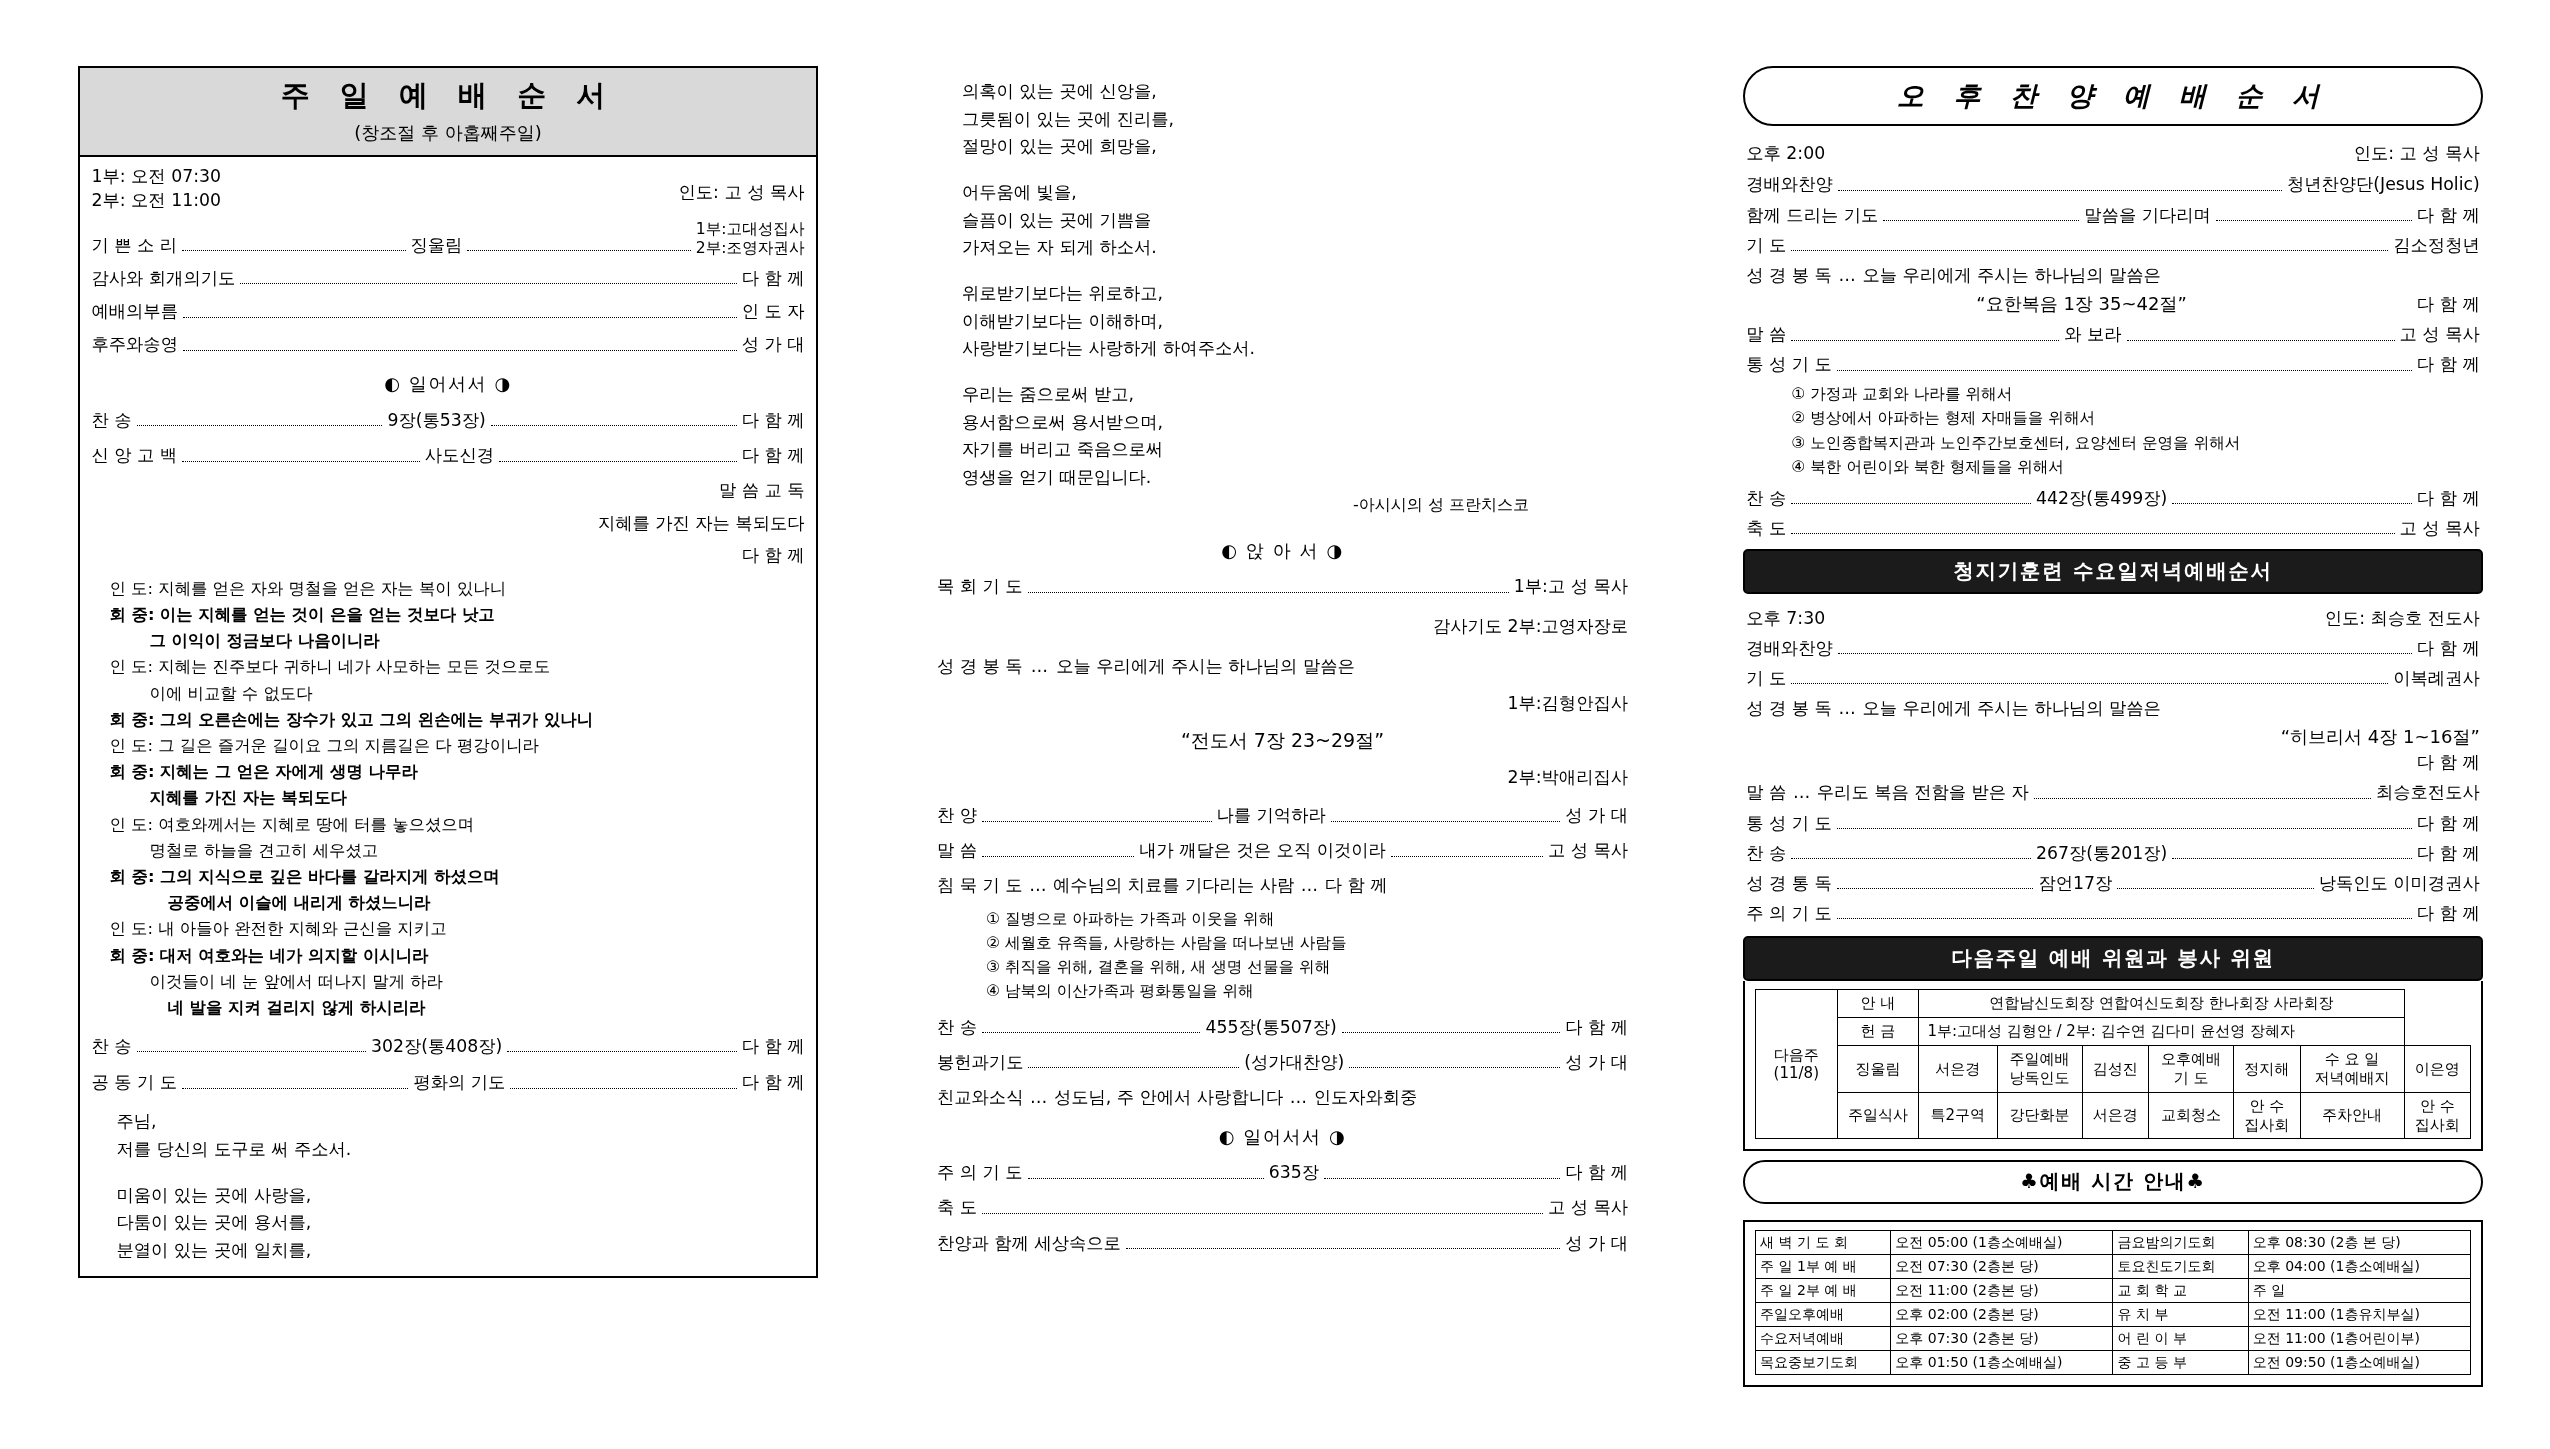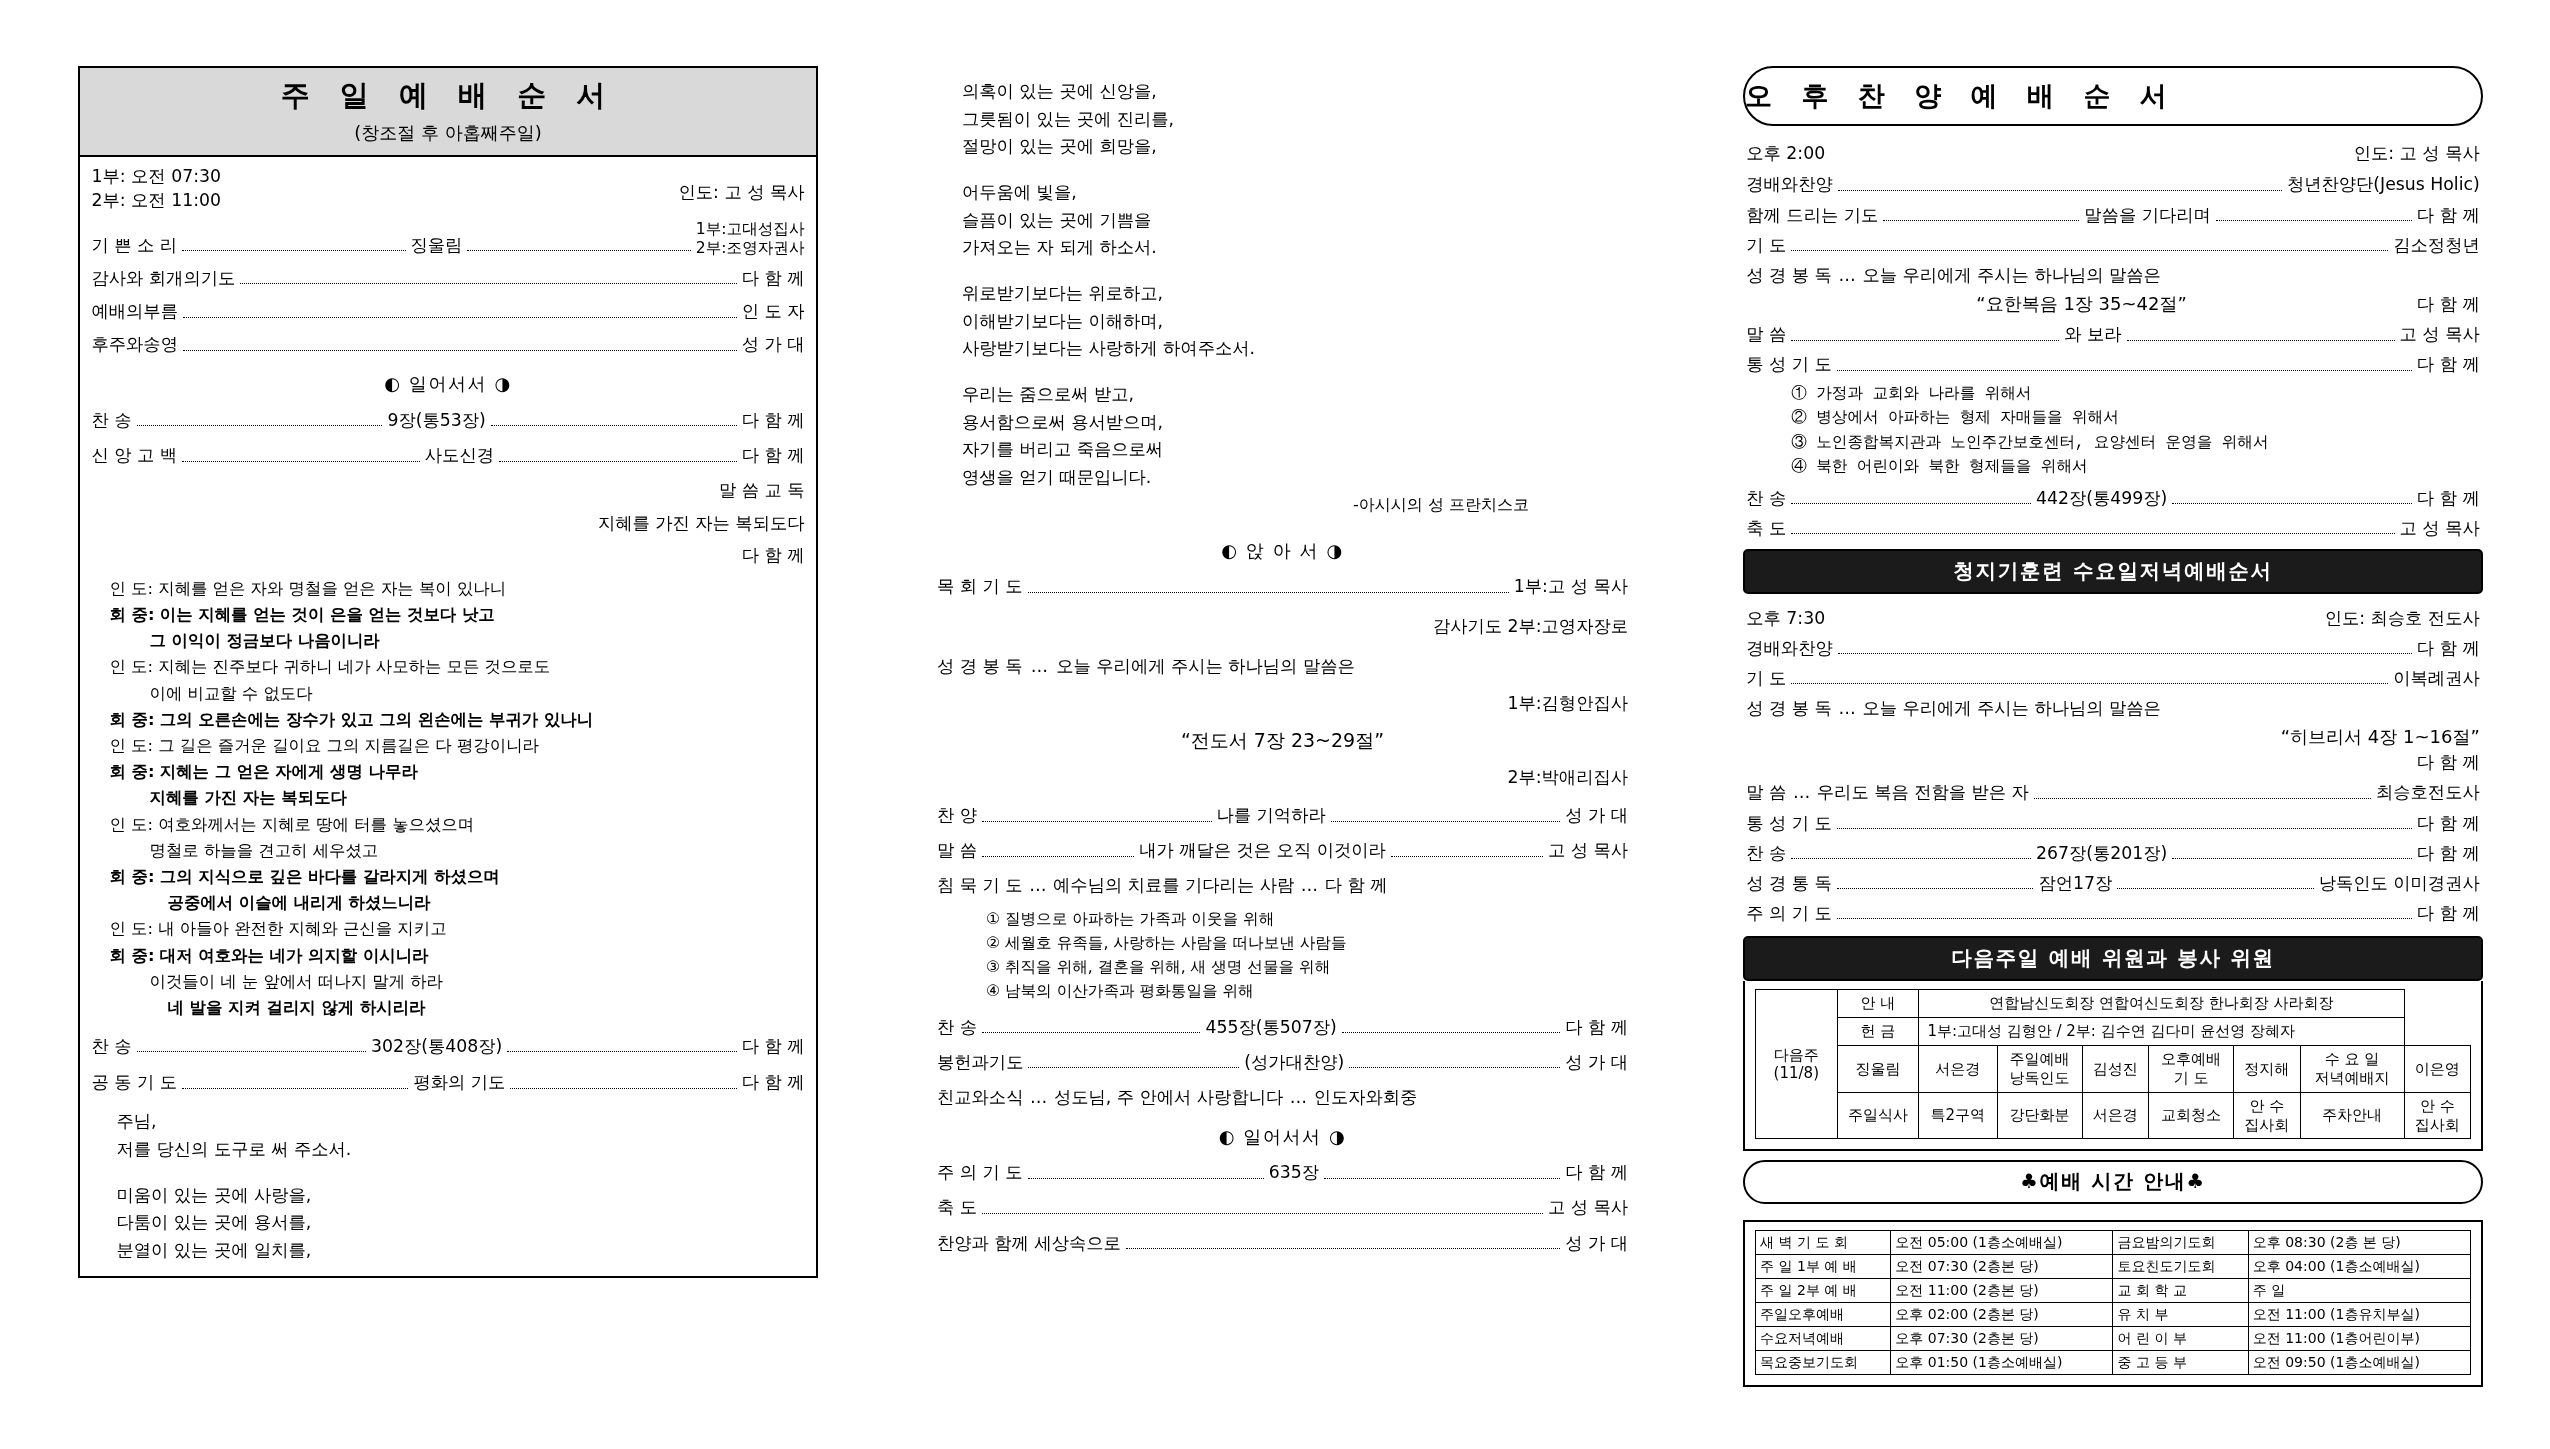--- a/index.html
+++ b/index.html
@@ -12,21 +12,21 @@
   .dots{flex:1;border-bottom:1.6px dotted #000;margin:0 5px 6.6px 5px;}
   .row{display:flex;align-items:flex-end;font-size:17.3px;line-height:1.45;}
   .row .l{white-space:nowrap;}
   .row .r{white-space:nowrap;}
 
   
   .titlebox{border:2.5px solid #000;background:#d9d9d9;padding:8.2px 0 10px 0;text-align:center;}
   .titlebox .t1{font-size:29px;font-weight:bold;letter-spacing:10px;}
   .titlebox .t2{font-size:18px;margin-top:5px;}
 
-  .roundbox{border:2.5px solid #000;border-radius:33px;padding:10px 0;}
+  .roundbox{border:2.5px solid #000;border-radius:33px;padding:10px 0;text-align:center;font-style:italic;}
   .roundbox .t1{font-size:27px;font-weight:bold;letter-spacing:10px;}
 
   .bandbox{border:2.5px solid #000;border-radius:5px;background:#1b1b1b;color:#fff;
            padding:6.6px 0;text-align:center;font-size:20.6px;font-weight:bold;letter-spacing:1.6px;}
   .bandbox.light{background:#fff;color:#000;}
 
   
   .c1-head{border:2.5px solid #000;border-top:none;padding:8.2px 11.5px 11.5px 11.5px;}
   .twoline{font-size:17.3px;line-height:1.35;}
   .center{text-align:center;}
@@ -348,21 +348,21 @@
         <span class="r">와 보라</span>
         <span class="dots"></span>
         <span class="r">고  성  목사</span>
       </div>
       <div class="row" style="margin-top:5px;">
         <span class="l">통 성 기 도</span>
         <span class="dots"></span>
         <span class="r">다  함  께</span>
       </div>
 
-      <div class="numlist" style="margin-left:45px;margin-top:5px;font-family:Liberation Mono, monospace;">
+      <div class="numlist" style="margin-left:45px;margin-top:5px;">
         <div>① 가정과 교회와 나라를 위해서</div>
         <div>② 병상에서 아파하는 형제 자매들을 위해서</div>
         <div>③ 노인종합복지관과 노인주간보호센터, 요양센터 운영을 위해서</div>
         <div>④ 북한 어린이와 북한 형제들을 위해서</div>
       </div>
 
       <div class="row" style="margin-top:6.6px;">
         <span class="l">찬          송</span>
         <span class="dots"></span>
         <span class="r">442장(통499장)</span>

